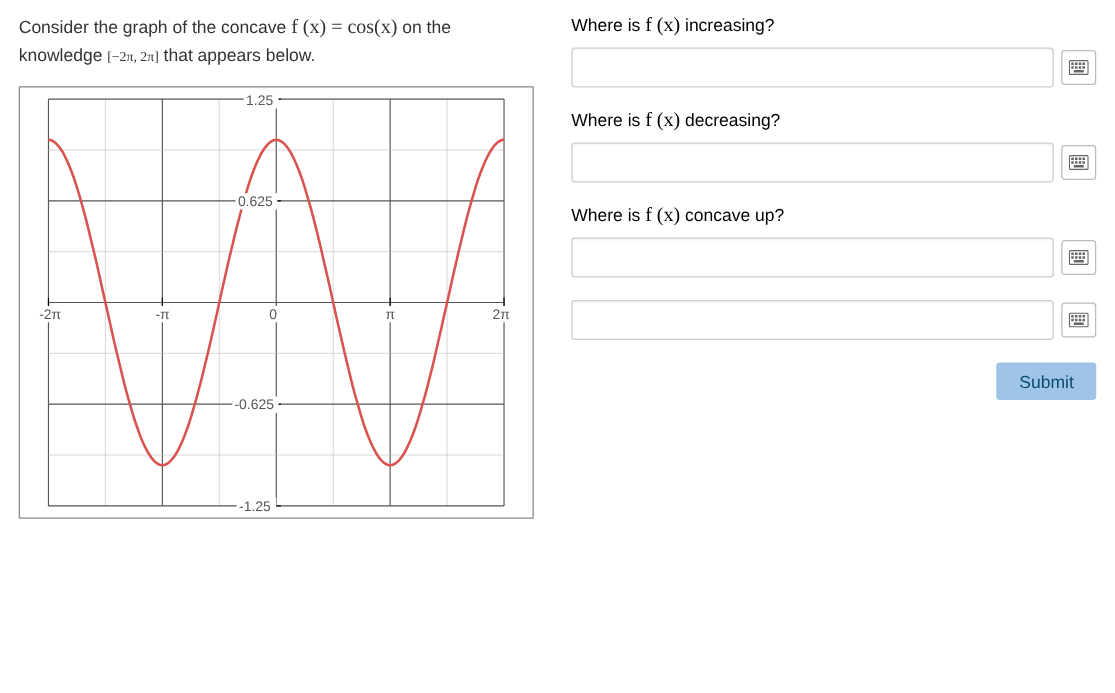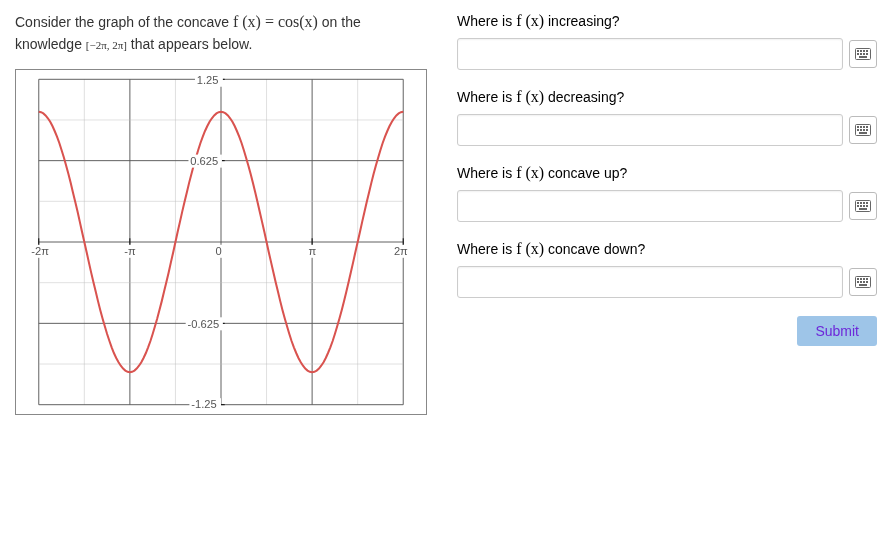--- a/index.html
+++ b/index.html
@@ -60,21 +60,21 @@
     display: flex;
     align-items: center;
     justify-content: center;
     cursor: pointer;
     align-self: center;
   }
   .kbd-btn svg { width: 16px; height: 12px; }
   .submit-row { text-align: right; margin-top: 4px; }
   .submit-btn {
     background: #9ec5e8;
-    color: #6d28d9;
+    color: #0c4a6e;
     border: none;
     border-radius: 3px;
     padding: 7px 18px;
     font-size: 14px;
     cursor: pointer;
   }
 </style>
 </head>
 <body>
 
@@ -238,23 +238,20 @@
               <rect x="5" y="5" width="2" height="2" fill="#666"></rect>
               <rect x="8" y="5" width="2" height="2" fill="#666"></rect>
               <rect x="11" y="5" width="2" height="2" fill="#666"></rect>
               <rect x="4" y="8" width="8" height="2" fill="#666"></rect>
             </svg>
         </div>
       </div>
     </div>
 
     <div class="question-block">
-      <div class="question-label">
-        <span>Where is </span><span class="math-fx">f (x)</span><span>  concave down?</span>
-      </div>
       <div class="input-row">
         <input class="answer-input" type="text" style="">
         <div class="kbd-btn">
           <svg viewBox="0 0 16 12">
               <rect x="0.5" y="0.5" width="15" height="11" rx="1" fill="none" stroke="#666"></rect>
               <rect x="2" y="2" width="2" height="2" fill="#666"></rect>
               <rect x="5" y="2" width="2" height="2" fill="#666"></rect>
               <rect x="8" y="2" width="2" height="2" fill="#666"></rect>
               <rect x="11" y="2" width="2" height="2" fill="#666"></rect>
               <rect x="2" y="5" width="2" height="2" fill="#666"></rect>

